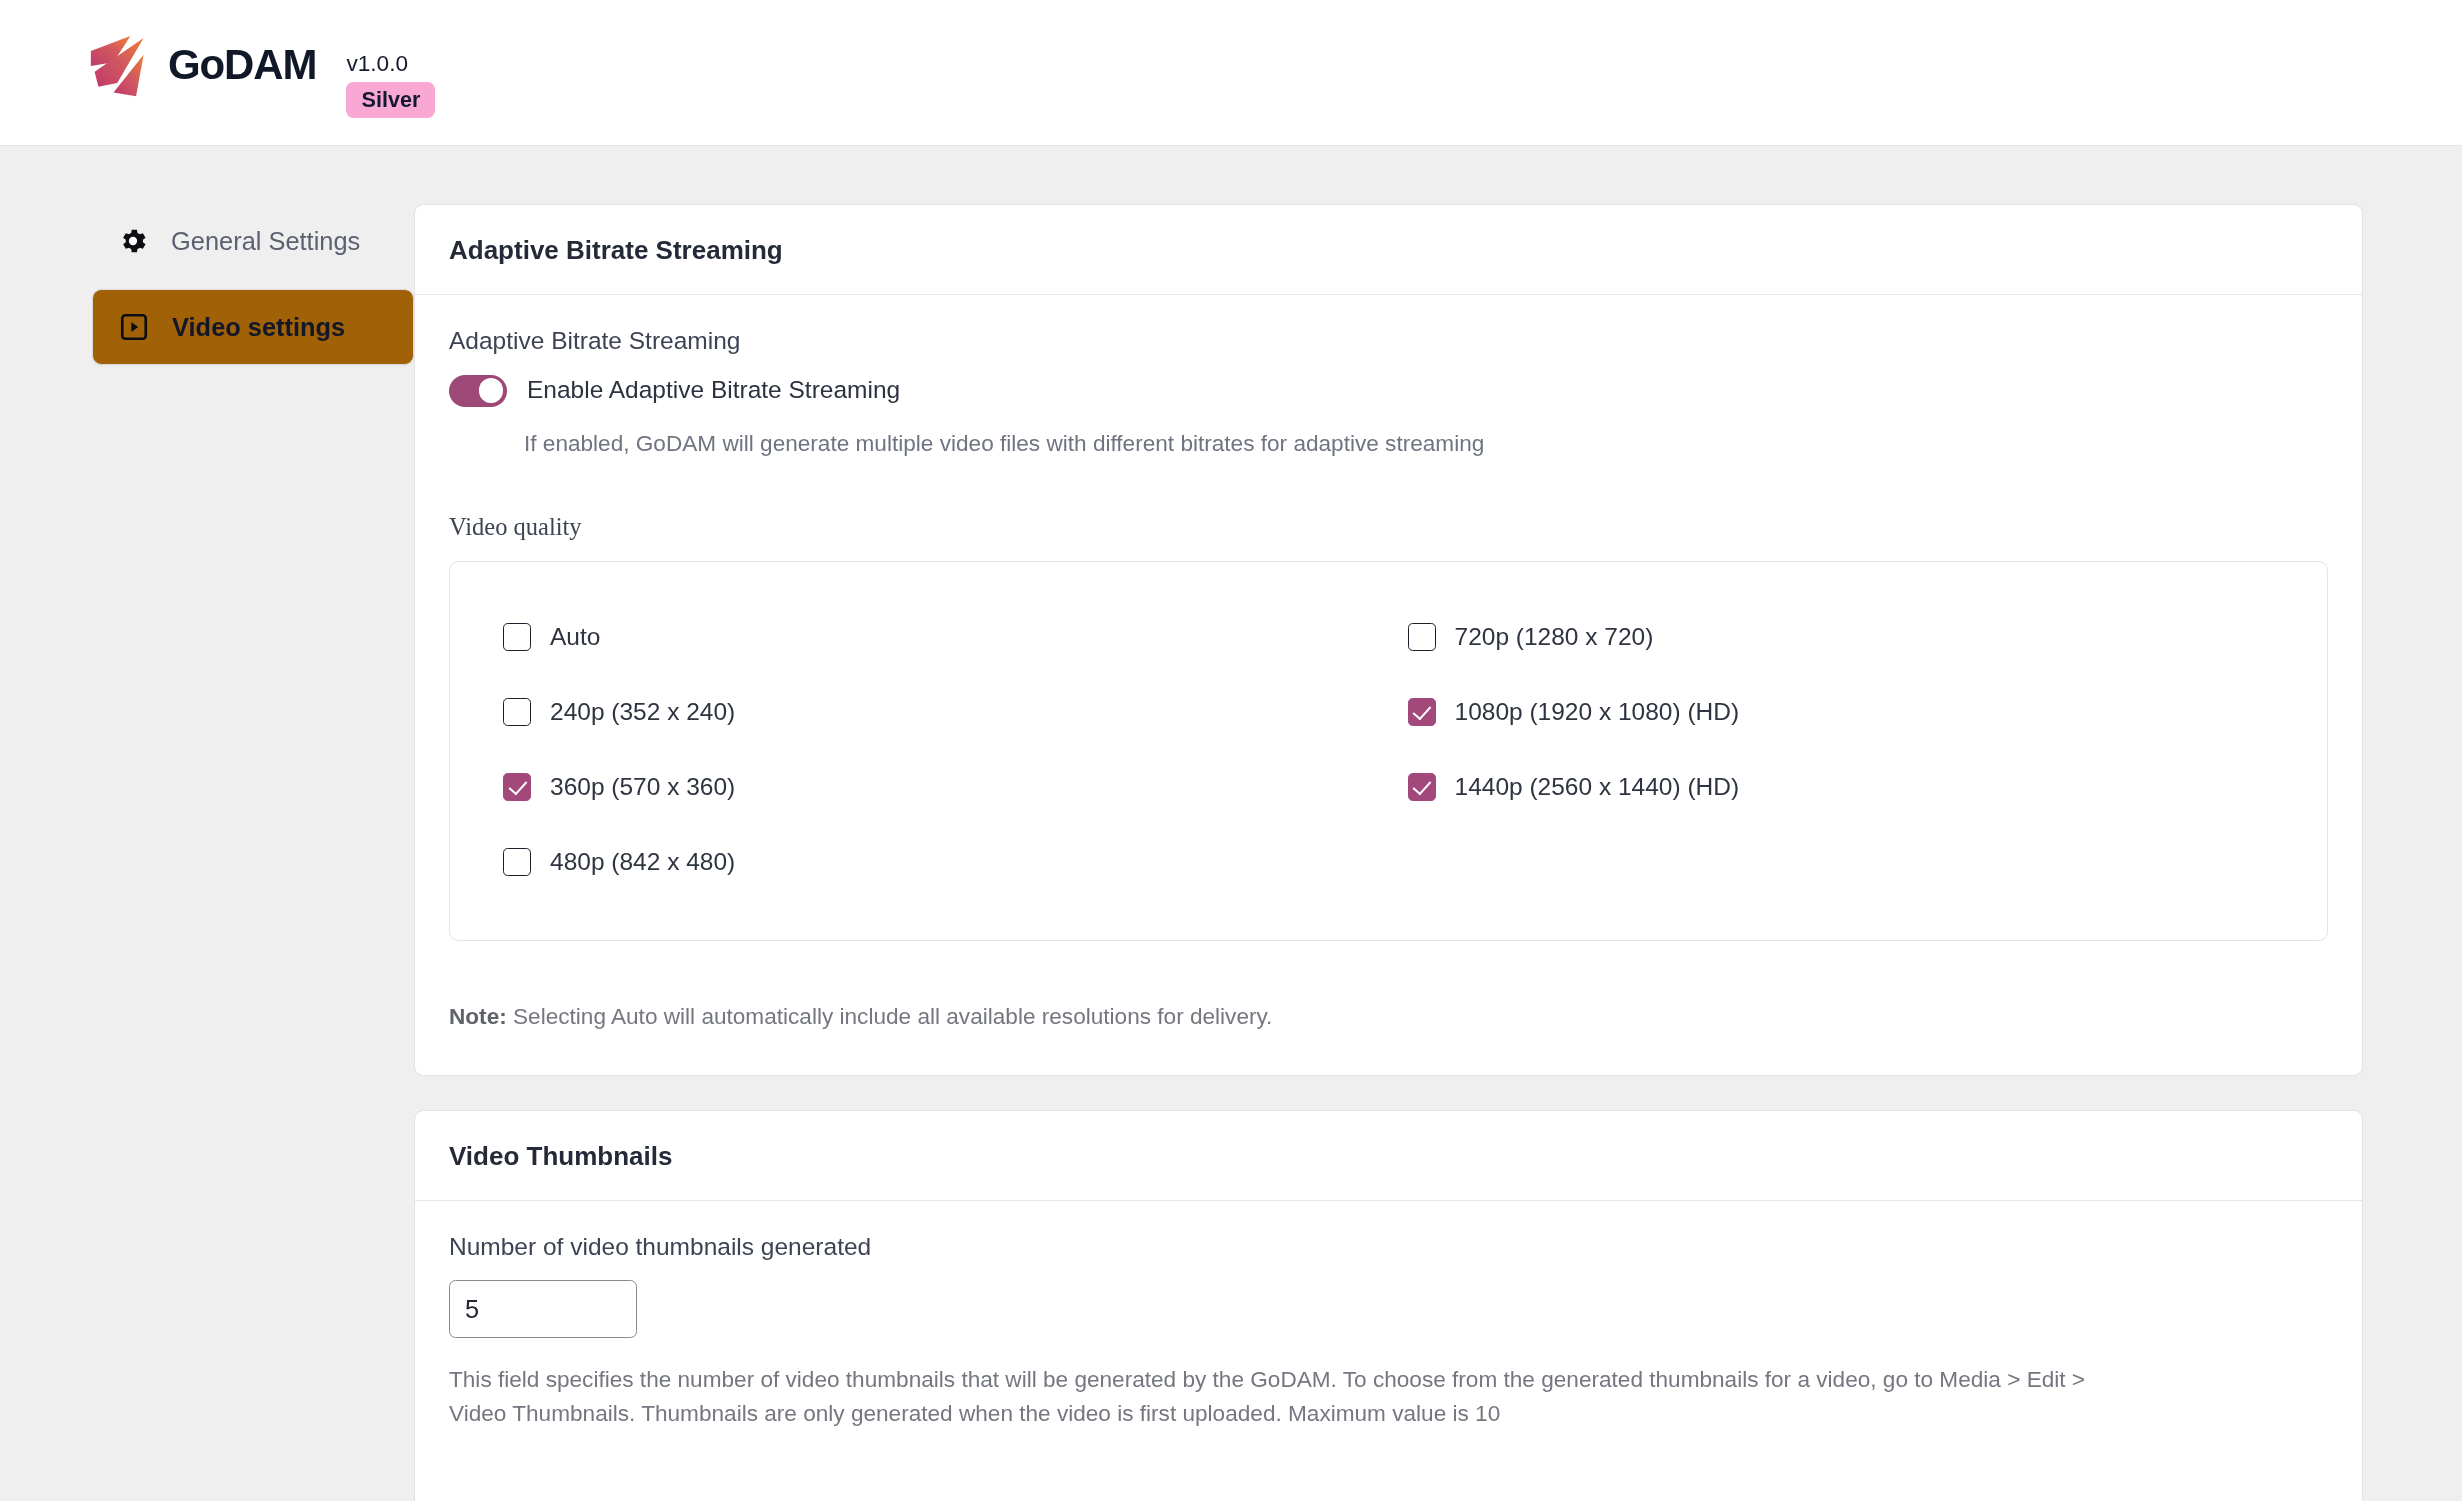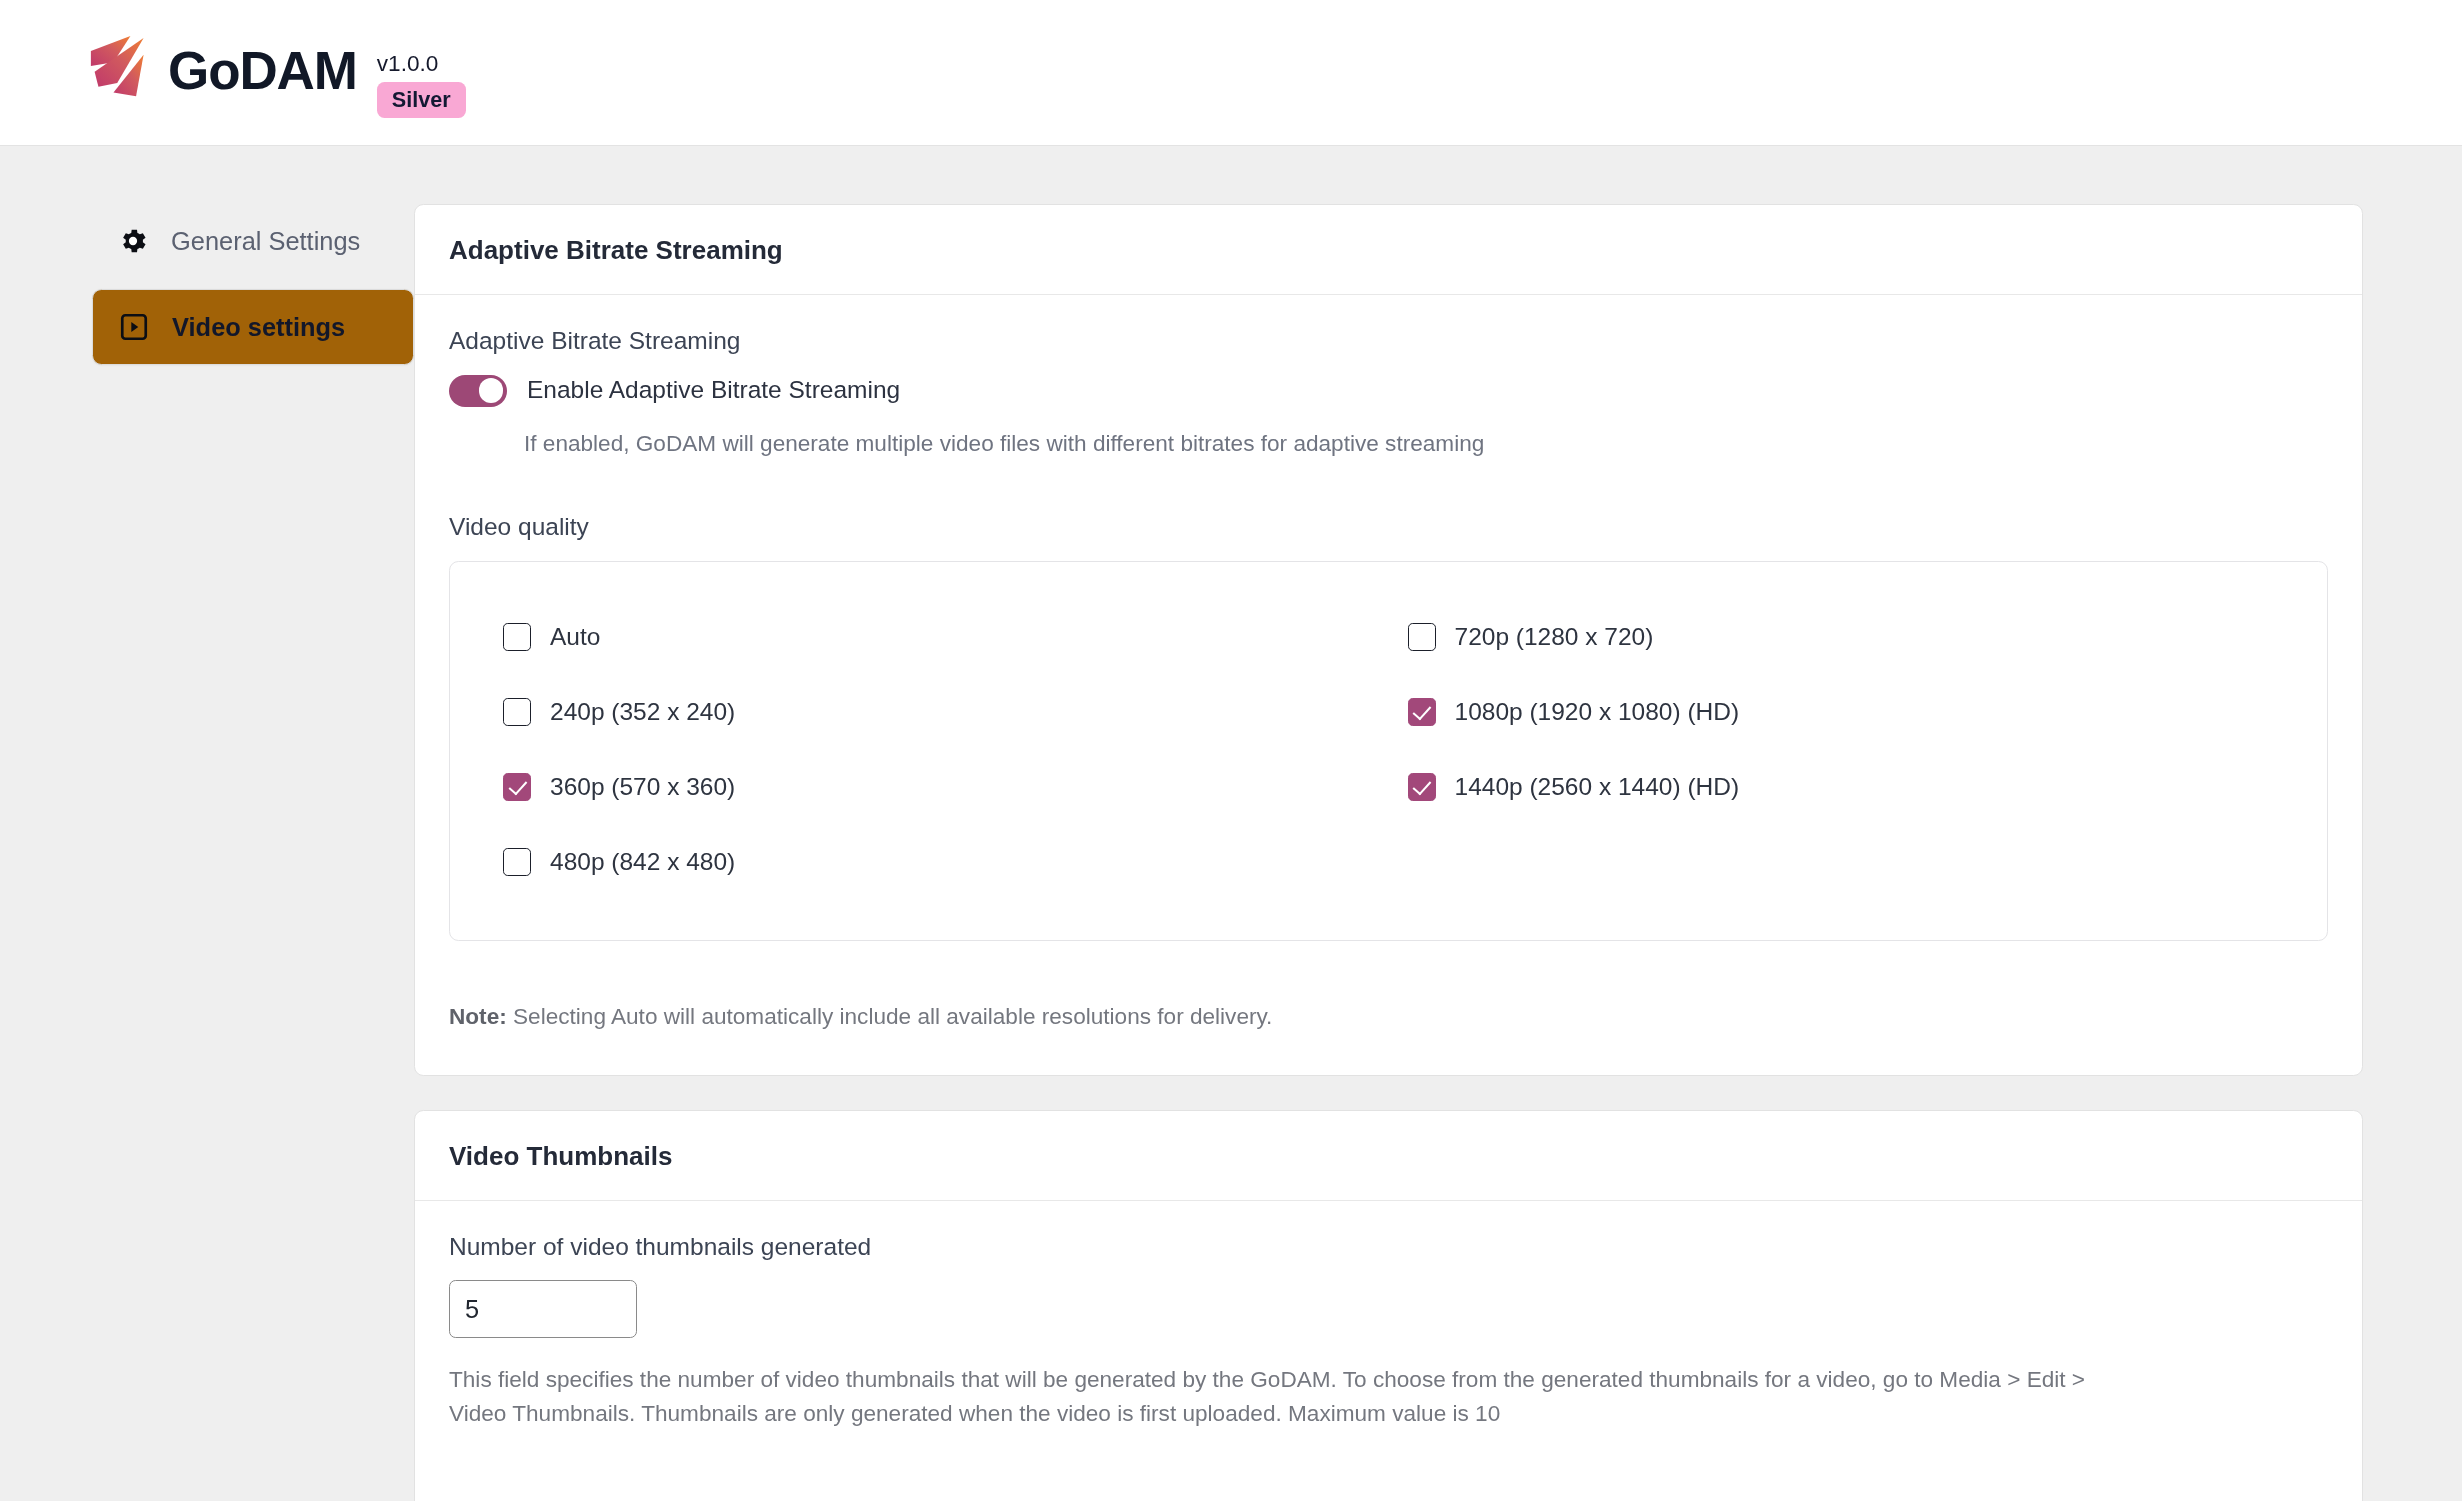--- a/index.html
+++ b/index.html
@@ -17,26 +17,26 @@
     height: 146px;
     background: #ffffff;
     border-bottom: 0.9px solid #e3e3e3;
     display: flex;
     align-items: center;
     padding: 0 69px 0 89px;
   }
   .brand { display: flex; align-items: flex-start; gap: 0; }
   .logo-mark { width: 64px; height: 68px; margin-top: 7.5px; flex: none; }
   .brand-name {
-    font-size: 53px;
+    font-size: 42px;
     font-weight: 700;
     color: #111827;
     letter-spacing: -1.1px;
     line-height: 1;
-    margin: 17px 2px 0 15px;
+    margin: 17px 12px 0 15px;
   }
   .brand-meta { margin-left: 18px; margin-top: 25px; display: flex; flex-direction: column; gap: 5.6px; align-items: flex-start; }
   .version { font-size: 22.6px; color: #15192c; line-height: 1.1; }
   .badge-silver {
     background: #f9a8d4;
     color: #131933;
     font-size: 21.6px;
     font-weight: 700;
     border-radius: 7.5px;
     padding: 6.6px 15px 7.5px;
@@ -106,21 +106,21 @@
   .switch::after {
     content: "";
     position: absolute; top: 3.8px; right: 3.8px;
     width: 24.5px; height: 24.5px; border-radius: 50%;
     background: #ffffff;
   }
   .toggle-label { font-size: 24.5px; color: #2c3240; line-height: 1; }
   .toggle-help { font-size: 22.6px; color: #6f7481; margin: 21px 0 0 75px; line-height: 1.45; }
 
   
-  .quality-label { font-size: 24.5px; color: #3c4454; margin: 55px 0 21px; line-height: 1; }
+  .quality-label { font-size: 24.5px; color: #3c4454; margin: 55px 0 21px; line-height: 1; font-family: Liberation Serif, serif; }
   .quality-box {
     border: 0.9px solid #e4e4e7;
     border-radius: 9.4px;
     padding: 38px 53px 40px;
     display: grid;
     grid-template-columns: 1fr 1fr;
     column-gap: 38px;
     row-gap: 0;
   }
   .qcol { display: flex; flex-direction: column; }

